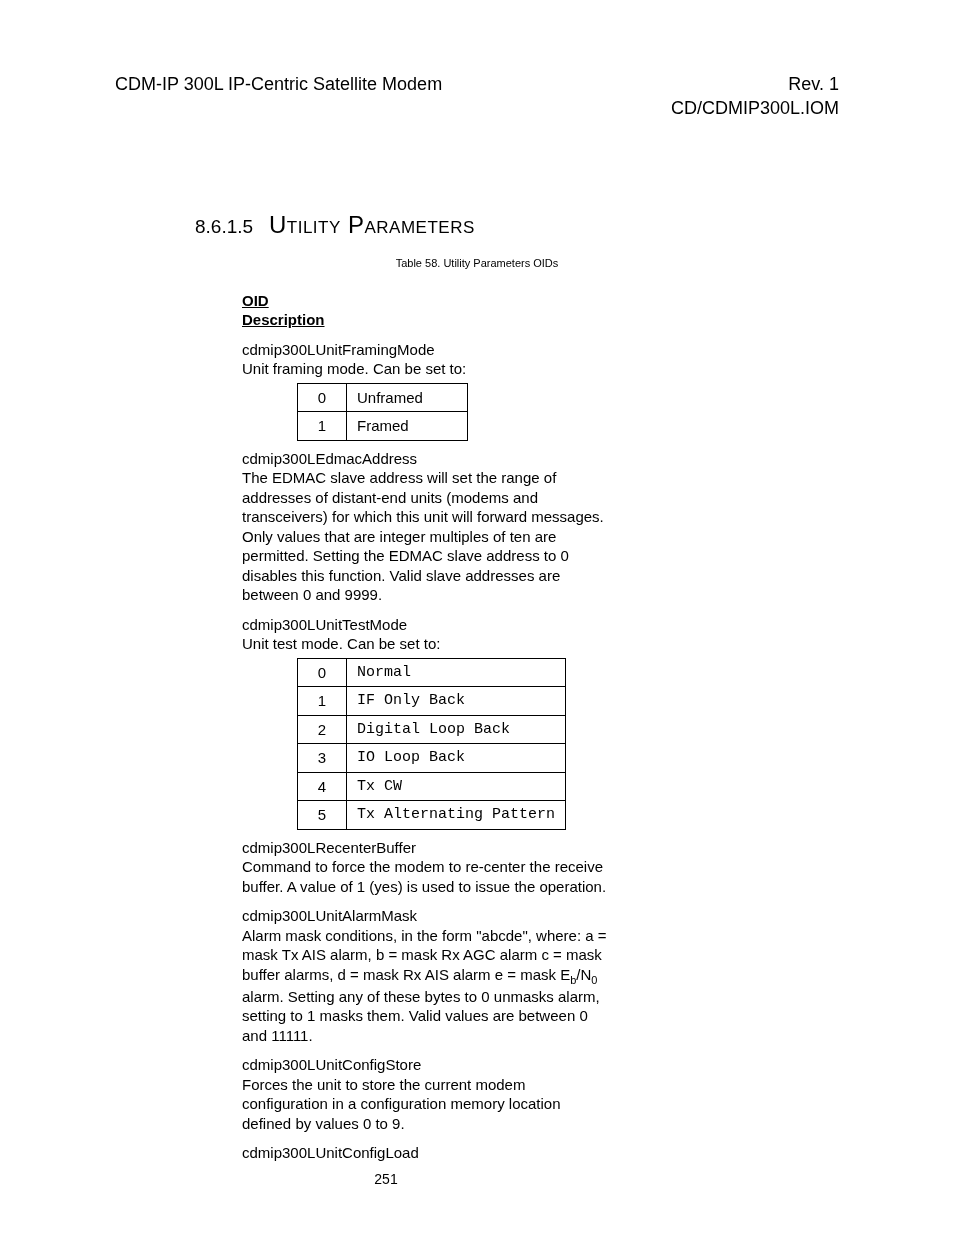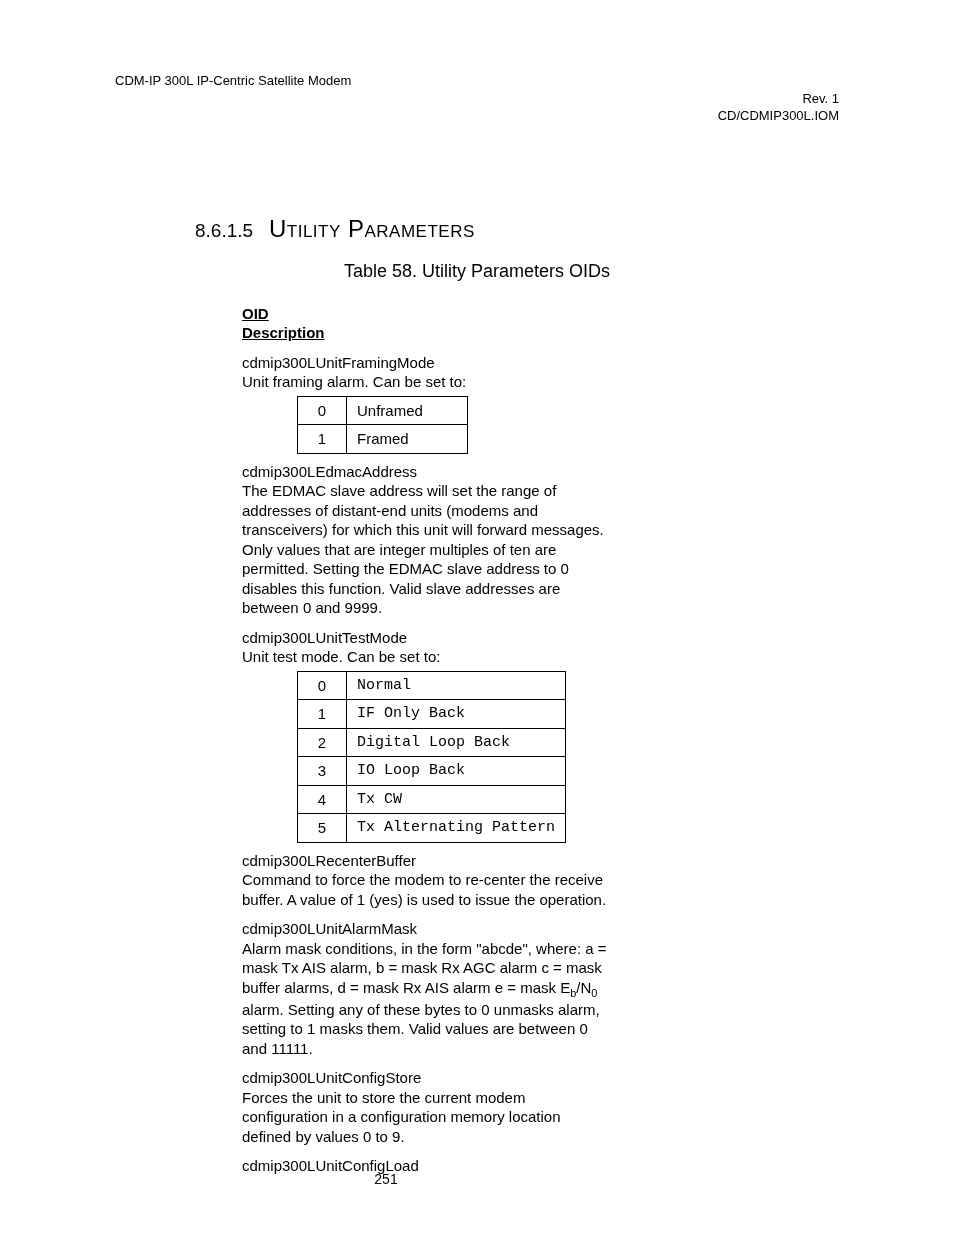--- a/index.html
+++ b/index.html
@@ -13,37 +13,36 @@
     position: relative;
     box-sizing: border-box;
   }
   .page {
     padding: 72px 115px 0 115px;
     box-sizing: border-box;
   }
   .header {
     display: flex;
     justify-content: space-between;
-    font-size: 13px;
+    font-size: 18px;
     line-height: 1.35;
-    flex-direction: column;
   }
   .hdr-right { text-align: right; }
   .section-number {
     font-size: 19px;
     margin-top: 90px;
     margin-left: 80px;
   }
   .section-title {
     font-variant: small-caps;
     letter-spacing: 0.5px;
   }
   .table-caption {
     text-align: center;
-    font-size: 18px;
+    font-size: 11px;
     margin-top: 18px;
     margin-bottom: 22px;
   }
   .content {
     margin-left: 80px;
     font-size: 15px;
     line-height: 1.3;
   }
   .col-oid {
     display: inline-block;
@@ -109,21 +108,21 @@
   <div class="content">
 
     <div class="row">
       <span class="col-oid th">OID</span>
       <span class="col-desc th">Description</span>
     </div>
 
     <div class="row first">
       <span class="col-oid">cdmip300LUnitFramingMode</span>
       <span class="col-desc">
-        <span>Unit framing alarm. Can be set to:</span>
+        <span>Unit framing mode. Can be set to:</span>
         <table class="opts">
           <tbody>
               <tr>
                 <td class="k">0</td>
                 <td class="v">Unframed</td>
               </tr>
           <tr>
                 <td class="k">1</td>
                 <td class="v">Framed</td>
               </tr>

